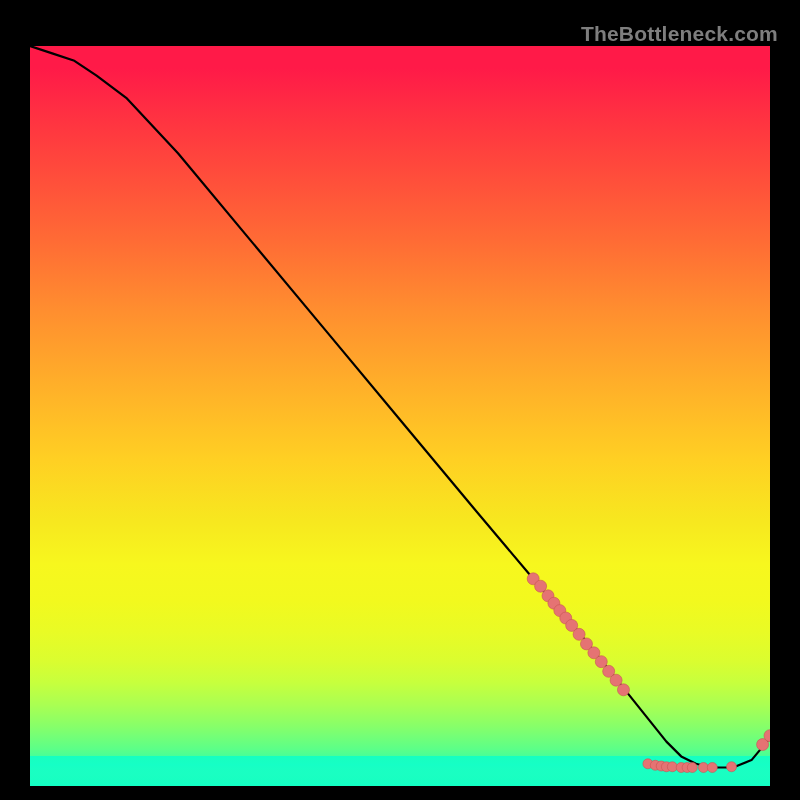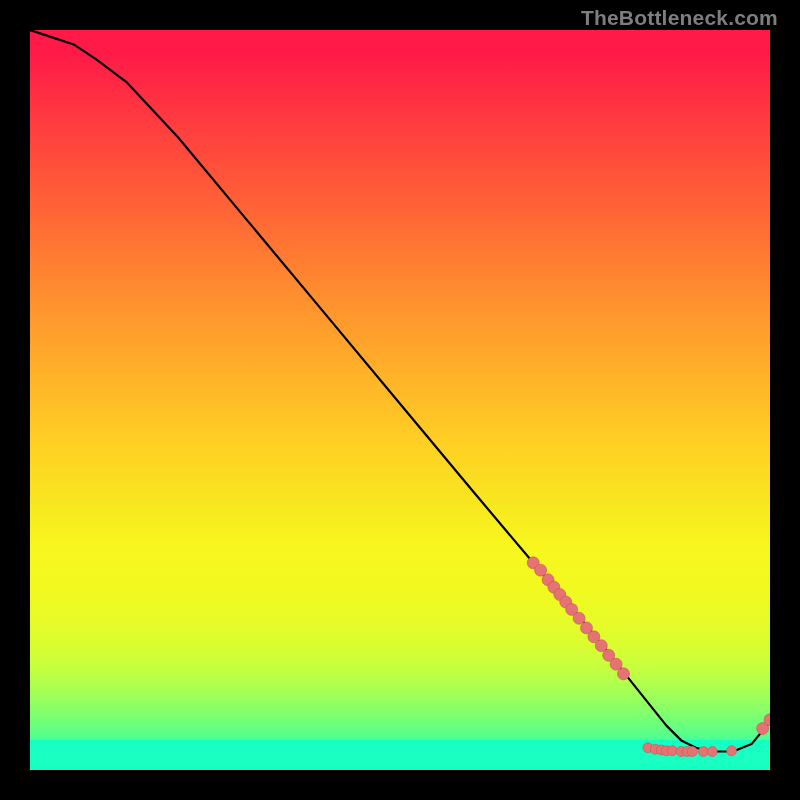--- a/index.html
+++ b/index.html
@@ -8,20 +8,21 @@
     width: 800px;
     height: 800px;
     background: #000;
     overflow: hidden;
   }
   .stage {
     position: relative;
     width: 800px;
     height: 664px;
     background: #000;
+    margin-top: 16px;
   }
   .plot-area {
     position: absolute;
     left: 30px;
     top: 30px;
     width: 740px;
     height: 740px;
     background: linear-gradient(to bottom,
       #ff1a48 0%,
       #ff1a48 3%,

